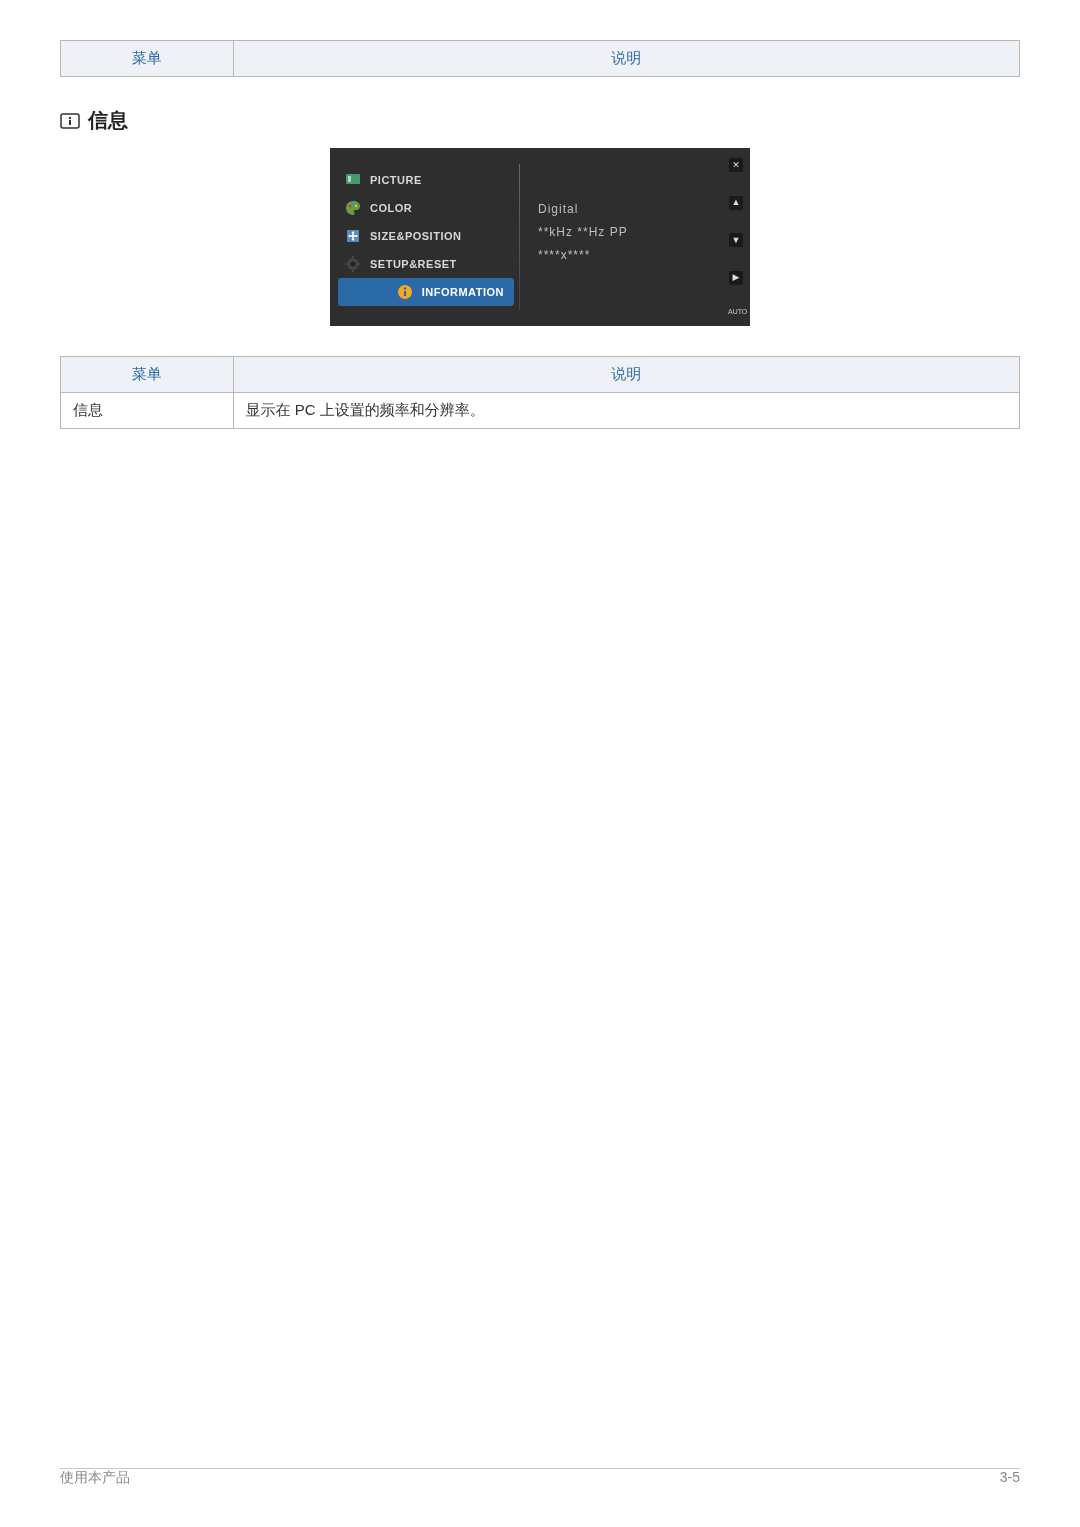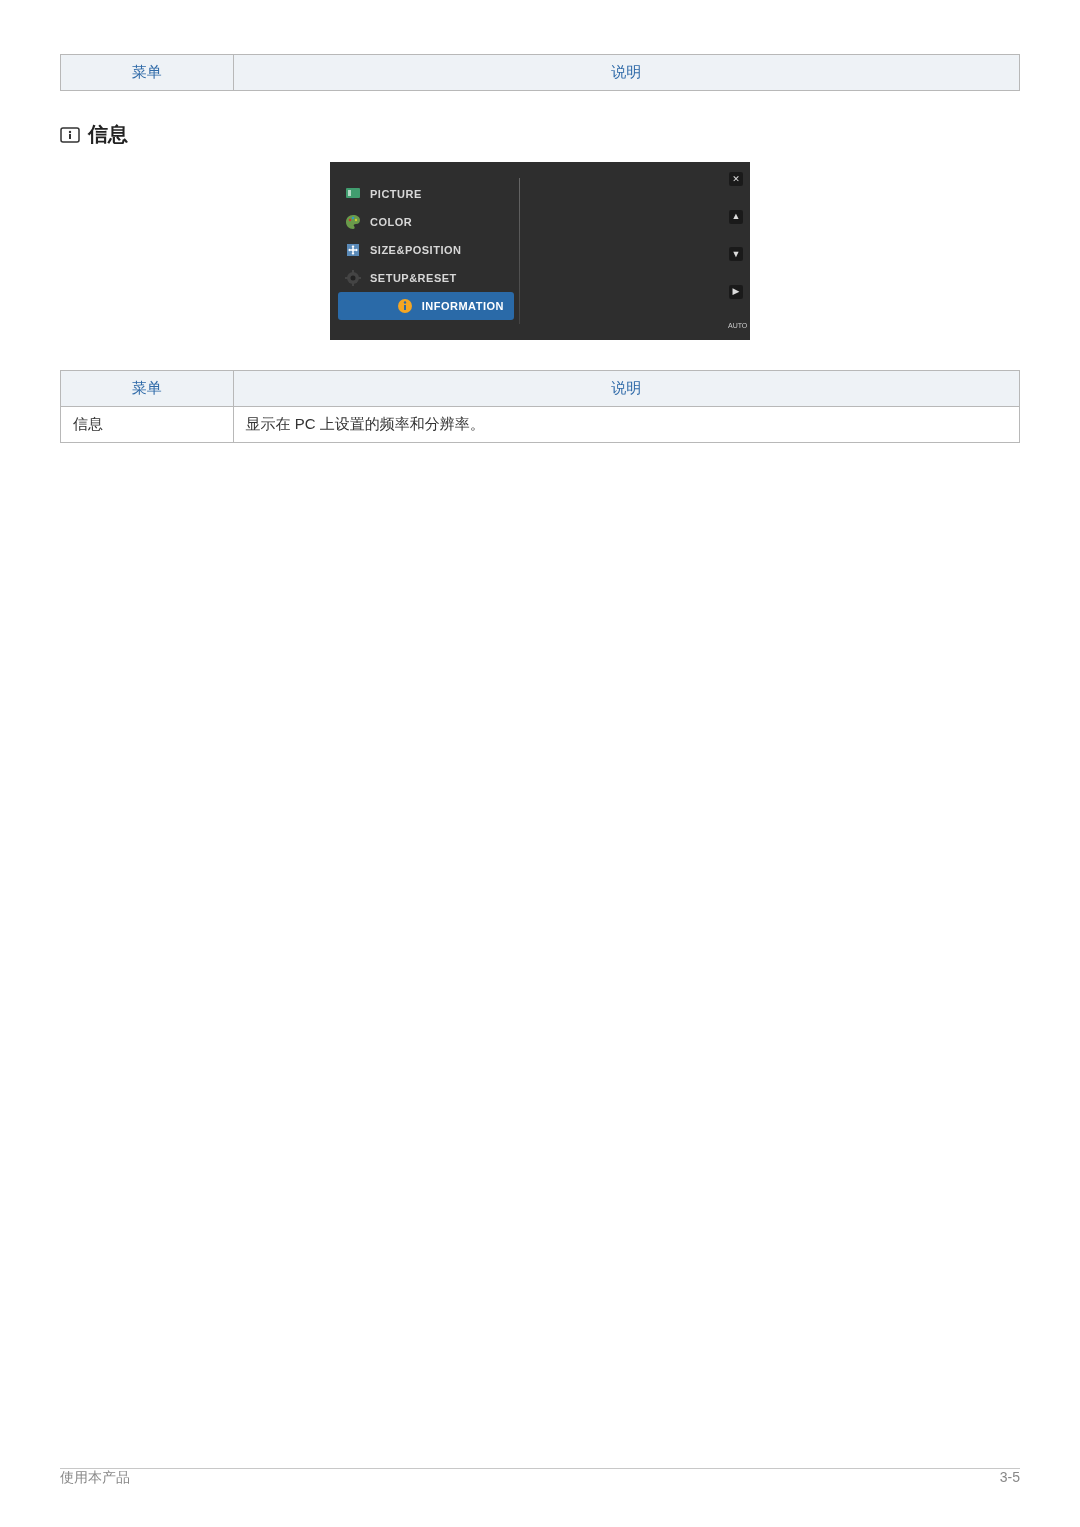--- a/index.html
+++ b/index.html
@@ -7,21 +7,20 @@
       width: 1080px;
       height: 1527px;
       background: #ffffff;
       font-family: "Microsoft YaHei", Arial, sans-serif;
       font-size: 14px;
       color: #333;
       position: relative;
     }
     .page {
       padding: 40px 60px 0 60px;
-      margin-top: 14px;
     }
     table.info {
       width: 100%;
       border-collapse: collapse;
       margin-bottom: 30px;
     }
     table.info th, table.info td {
       border: 1px solid #b8b8b8;
       padding: 8px 12px;
       text-align: left;
@@ -240,20 +239,25 @@
         <div class="osd-item selected">
           <span class="osd-icon">
             <svg viewBox="0 0 18 18">
                 <circle cx="9" cy="9" r="7" fill="#f5a623"></circle>
                 <circle cx="9" cy="5.5" r="1.2" fill="#2a6aa8"></circle>
                 <rect x="8" y="8" width="2" height="5" fill="#2a6aa8"></rect>
               </svg>
           </span>
           <span>INFORMATION</span>
         </div>
+      </div>
+      <div class="osd-right">
+        <div>Digital</div>
+        <div>**kHz **Hz PP</div>
+        <div>****x****</div>
       </div>
       <div class="osd-sidebar">
         <div class="osd-btn">✕</div>
         <div class="osd-btn">▲</div>
         <div class="osd-btn">▼</div>
         <div class="osd-btn">▶</div>
         <div class="osd-auto">AUTO</div>
       </div>
     </div>
   </div>

